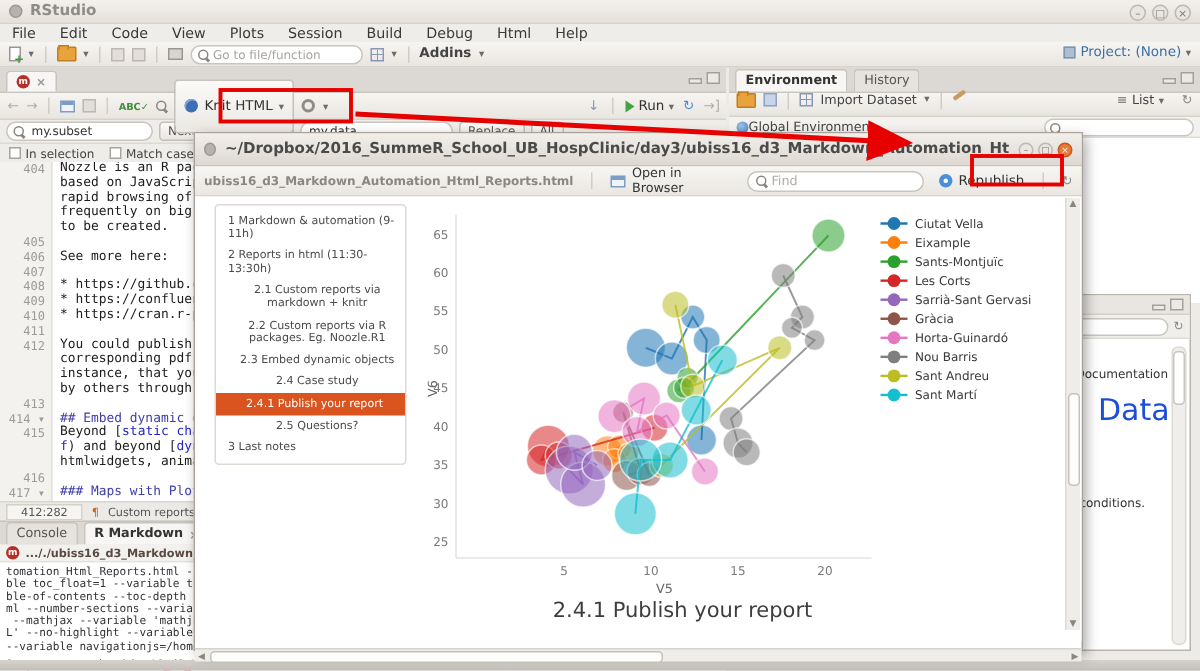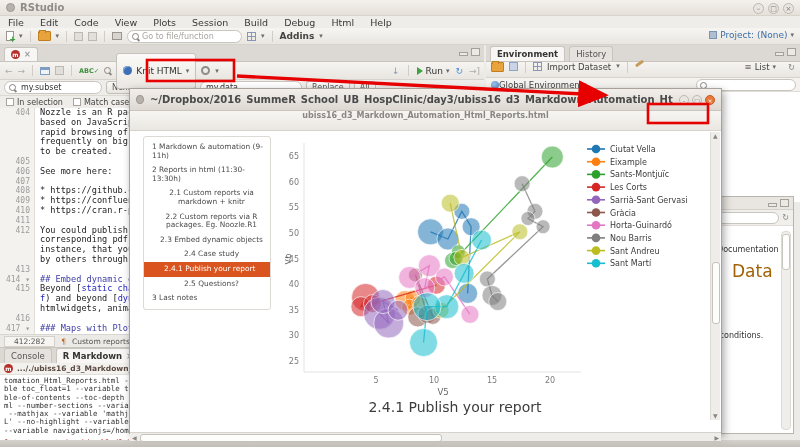--- a/index.html
+++ b/index.html
@@ -97,34 +97,34 @@
   
   .envtoolbar{height:15px;background:linear-gradient(#f6f4f1,#e9e6e1);border-bottom:1px solid #d6d2cc;display:flex;align-items:flex-start;gap:5px;padding:0 5px;font-size:8.5px;color:#444;position:relative;}
   .envrow{height:13px;background:#f4f2ef;border-bottom:1px solid #e0dcd7;display:flex;align-items:center;gap:0;padding:0 5px;font-size:8.5px;color:#444;position:relative;}
   .envsearch{position:absolute;right:4px;top:1px;width:92px;height:10px;background:#fff;border:1px solid #c9c5bf;border-radius:6px;display:flex;align-items:center;padding:0 3px;gap:2px;}
   .envbody{background:#fff;height:110px;}
   .helppane{position:absolute;left:112px;top:151px;width:196px;height:238px;background:#fff;border:1px solid #b8b4ae;box-sizing:border-box;}
   .helphead{height:12px;background:#e9e6e1;border-bottom:1px solid #d4d0ca;position:relative;}
   .helpsearchrow{height:15px;display:flex;align-items:center;justify-content:flex-end;gap:3px;padding:0 4px;background:#f1efec;border-bottom:1px solid #e0dcd7;}
   .helpsearch{width:62px;height:10px;background:#fff;border:1px solid #c9c5bf;border-radius:6px;}
   .helpdoc{position:absolute;left:118px;top:48px;font-size:8px;color:#333;}
-  .helpdata{position:absolute;left:133px;top:64px;font-size:17px;color:#a16207;}
+  .helpdata{position:absolute;left:133px;top:64px;font-size:20px;color:#1d4ed8;}
   .helpsnip{position:absolute;left:110px;top:134px;font-size:8px;color:#333;}
   .vscroll{position:absolute;right:2px;top:34px;width:8px;bottom:3px;background:#f0eeea;border:1px solid #ddd9d3;border-radius:4px;}
   .vthumb{position:absolute;left:0;width:6px;background:#fff;border:1px solid #c9c5bf;border-radius:3px;}
 
   
   .popup{position:absolute;left:129px;top:88px;width:593px;height:346px;background:#fff;border:1px solid #a8a29b;
     box-shadow:2px 3px 8px rgba(0,0,0,.35);z-index:30;box-sizing:border-box;}
   .ptitle{height:21px;background:linear-gradient(#f2efeb,#ddd8d2);border-bottom:1px solid #c9c4be;display:flex;align-items:center;padding:0 6px;gap:6px;}
   .ptitle .ttext{font-size:10px;font-weight:bold;color:#4a4a4a;white-space:nowrap;overflow:hidden;}
   .pwinbtns{margin-left:auto;display:flex;gap:3px;}
   .pwb{width:10px;height:10px;border-radius:50%;background:#e9e6e2;border:1px solid #bdb8b2;font-size:6px;line-height:9px;text-align:center;color:#7c7873;box-sizing:border-box;}
   .pwb.close{background:#e8793a;border-color:#c55a20;color:#fff;}
-  .ptoolbar{height:19px;background:linear-gradient(#f7f5f2,#eae7e2);border-bottom:1px solid #d6d2cc;display:flex;align-items:center;gap:10px;padding:0 6px;font-size:8.5px;color:#444;flex-direction:column;}
+  .ptoolbar{height:19px;background:linear-gradient(#f7f5f2,#eae7e2);border-bottom:1px solid #d6d2cc;display:flex;align-items:center;gap:10px;padding:0 6px;font-size:8.5px;color:#444;}
   .ptab{color:#8a8680;font-weight:bold;font-size:8px;}
   .openbrowser{display:flex;align-items:center;gap:4px;color:#333;}
   .pfind{display:flex;align-items:center;gap:3px;background:#fff;border:1px solid #c9c5bf;border-radius:8px;height:12px;width:110px;padding:0 5px;color:#b0aca6;}
   .republish{margin-left:auto;display:flex;align-items:center;gap:4px;color:#333;font-size:9px;}
   .pcontent{position:relative;height:297px;background:#fff;overflow:hidden;}
   .toc{position:absolute;left:13px;top:5px;width:126px;border:1px solid #ddd9d4;border-radius:3px;background:#fff;padding:3px 0;}
   .toc-item{font-size:7.4px;line-height:8.6px;color:#4a4a4a;padding:3px 5px 3px 8px;}
   .toc-item.l2{padding-left:14px;text-align:center;}
   .toc-item.l3{padding-left:20px;}
   .toc-item.active{background:#d9541f;color:#fff;}

